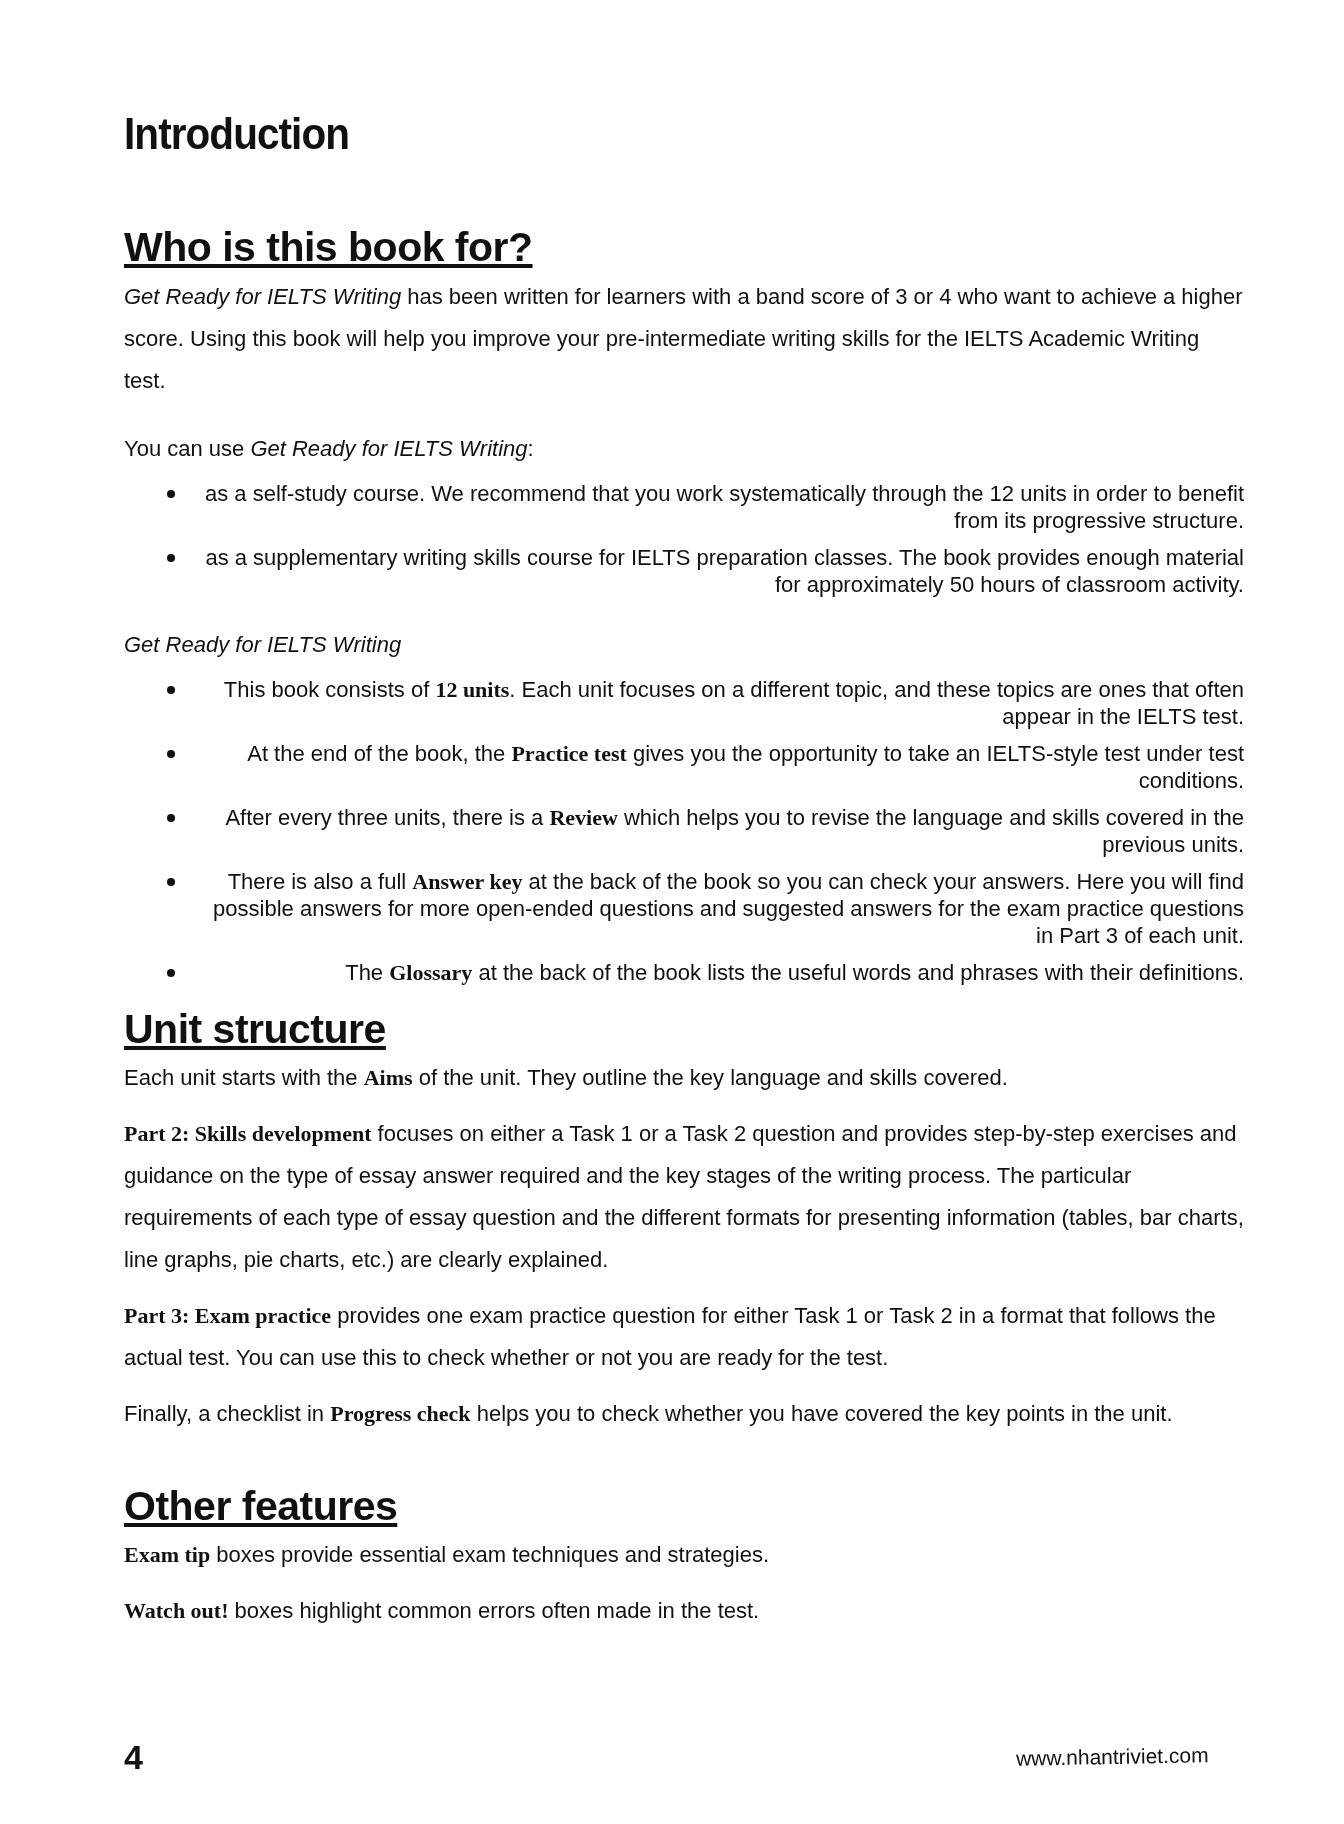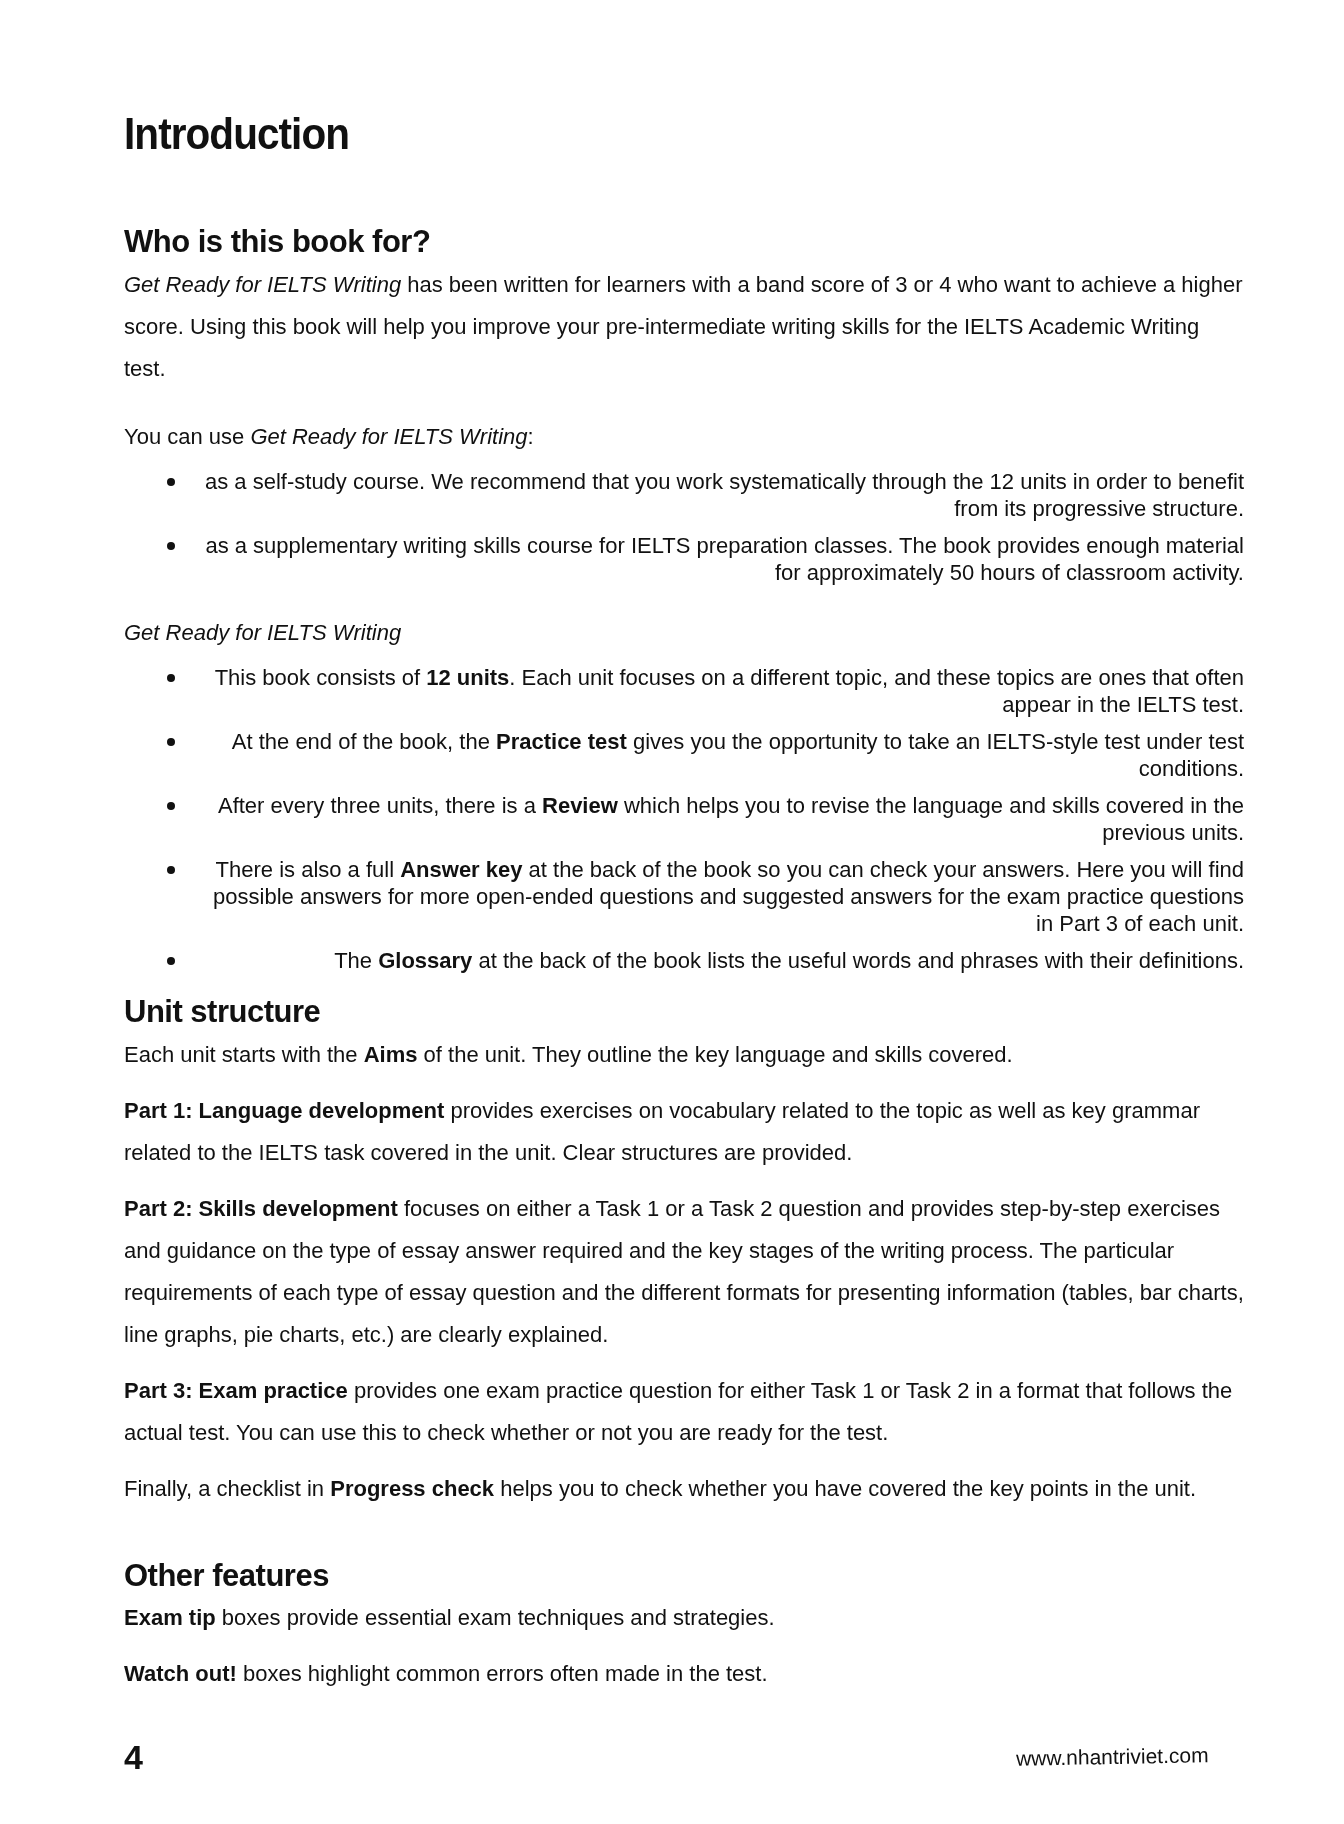--- a/index.html
+++ b/index.html
@@ -30,25 +30,26 @@
     .page-title {
       font-size: 44px;
       font-weight: bold;
       letter-spacing: -1px;
       margin: 0 0 66px 0;
       line-height: 1.1;
       transform: scaleX(0.92);
       transform-origin: left center;
     }
     .section-heading {
-      font-size: 31px;
+      font-size: 41px;
       font-weight: bold;
       letter-spacing: -0.5px;
       margin: 0 0 4px 0;
       line-height: 1.15;
+      text-decoration: underline;
     }
     p {
       font-size: 22px;
       line-height: 42px;
       margin: 0 0 14px 0;
     }
     .lead-in {
       margin: 26px 0 10px 0;
     }
     ul.bullets {
@@ -68,21 +69,21 @@
       position: absolute;
       left: 43px;
       top: 10px;
       width: 8px;
       height: 8px;
       border-radius: 50%;
       background: #111111;
     }
     .section { margin-bottom: 18px; }
     .section.gap-top { margin-top: 48px; }
-    b { font-weight: bold; }
+    b { font-weight: bold; font-family: Liberation Serif, serif; }
     i { font-style: italic; }
     .footer-page-number {
       position: absolute;
       left: 124px;
       top: 1738px;
       font-size: 34px;
       font-weight: bold;
     }
     .footer-url {
       position: absolute;
@@ -116,21 +117,20 @@
         <li><span class="bullet-dot"></span><span><span>At the end of the book, the </span><b>Practice test</b><span> gives you the opportunity to take an IELTS-style test under test conditions.</span></span></li>
         <li><span class="bullet-dot"></span><span><span>After every three units, there is a </span><b>Review</b><span> which helps you to revise the language and skills covered in the previous units.</span></span></li>
         <li><span class="bullet-dot"></span><span><span>There is also a full </span><b>Answer key</b><span> at the back of the book so you can check your answers. Here you will find possible answers for more open-ended questions and suggested answers for the exam practice questions in Part 3 of each unit.</span></span></li>
         <li><span class="bullet-dot"></span><span><span>The </span><b>Glossary</b><span> at the back of the book lists the useful words and phrases with their definitions.</span></span></li>
       </ul>
     </div>
 
     <div class="section">
       <h2 class="section-heading">Unit structure</h2>
       <p><span>Each unit starts with the </span><b>Aims</b><span> of the unit. They outline the key language and skills covered.</span></p>
-      <p><b>Part 1: Language development</b><span> provides exercises on vocabulary related to the topic as well as key grammar related to the IELTS task covered in the unit. Clear structures are provided.</span></p>
       <p><b>Part 2: Skills development</b><span> focuses on either a Task 1 or a Task 2 question and provides step-by-step exercises and guidance on the type of essay answer required and the key stages of the writing process. The particular requirements of each type of essay question and the different formats for presenting information (tables, bar charts, line graphs, pie charts, etc.) are clearly explained.</span></p>
       <p><b>Part 3: Exam practice</b><span> provides one exam practice question for either Task 1 or Task 2 in a format that follows the actual test. You can use this to check whether or not you are ready for the test.</span></p>
       <p><span>Finally, a checklist in </span><b>Progress check</b><span> helps you to check whether you have covered the key points in the unit.</span></p>
     </div>
 
     <div class="section gap-top">
       <h2 class="section-heading">Other features</h2>
       <p><b>Exam tip</b><span> boxes provide essential exam techniques and strategies.</span></p>
       <p><b>Watch out!</b><span> boxes highlight common errors often made in the test.</span></p>
     </div>

